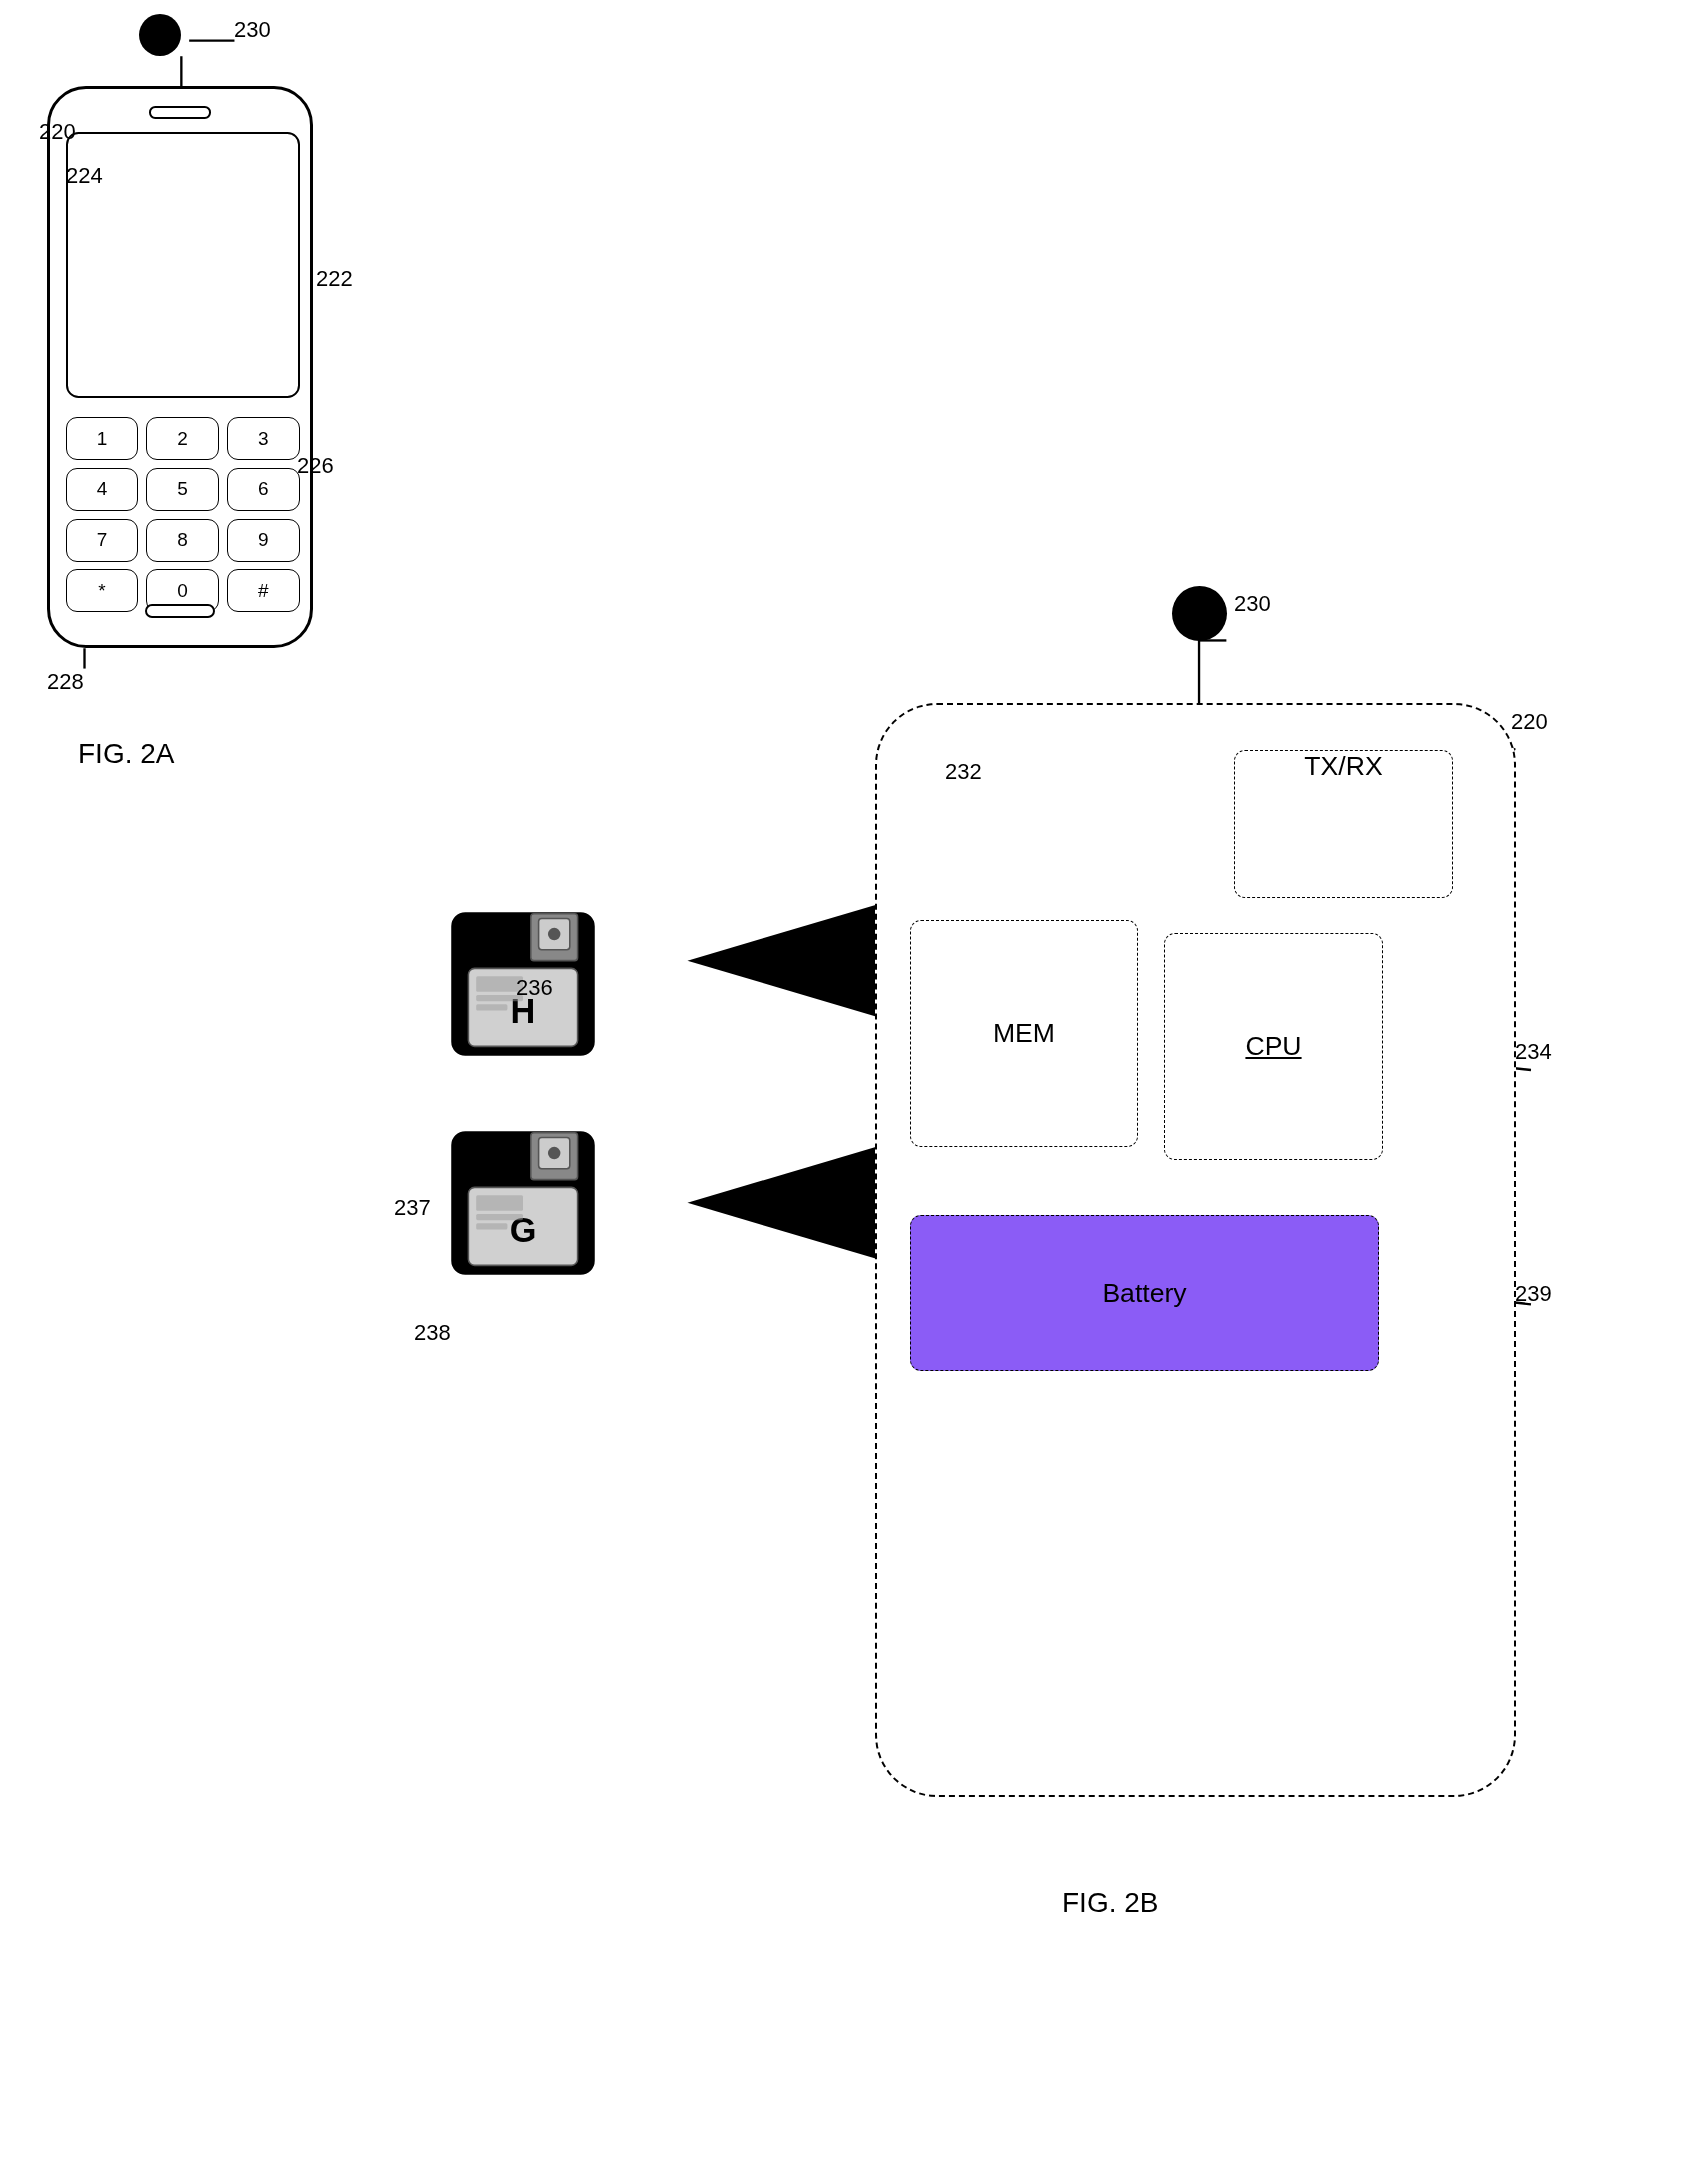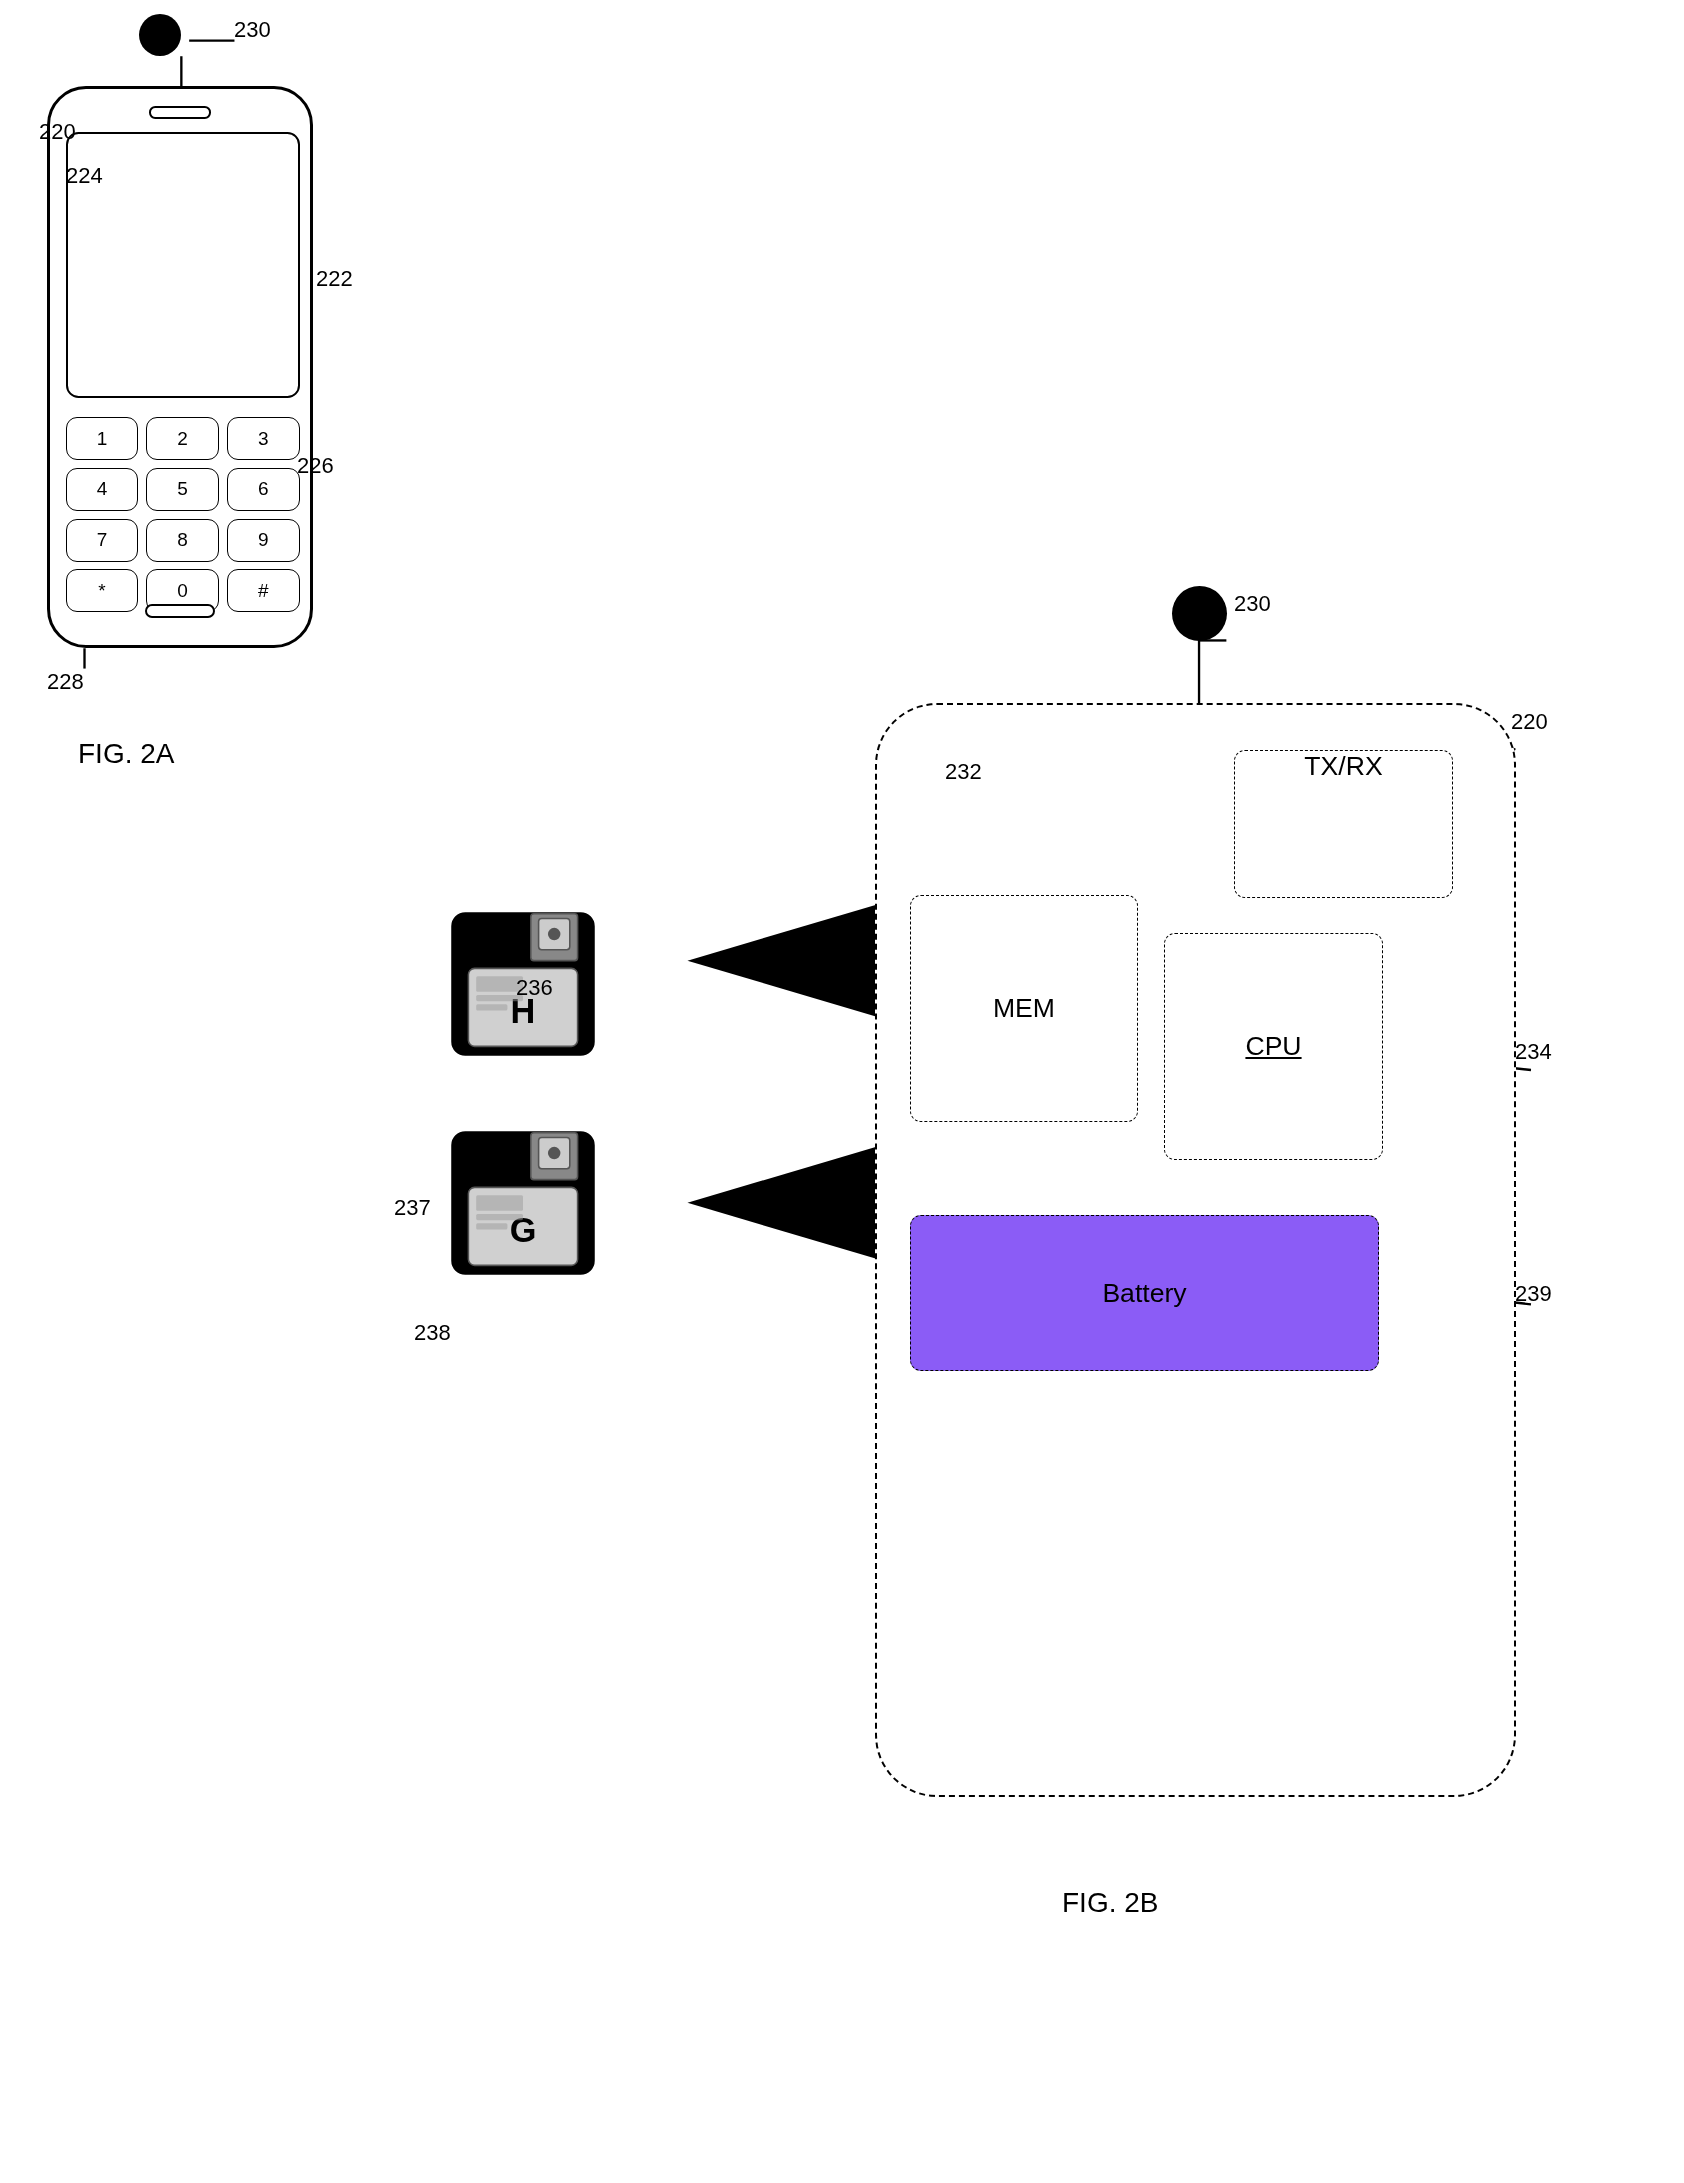--- a/index.html
+++ b/index.html
@@ -144,21 +144,21 @@
       align-items: flex-start;
       justify-content: center;
       font-size: 26.6px;
       font-weight: 400;
       background: #fff;
     }
     
     .mem-box {
       position: absolute;
       left: 910px;
-      top: 895px;
+      top: 920px;
       width: 228px;
       height: 227px;
       border: 1.6px dashed #000;
       border-radius: 11px;
       display: flex;
       align-items: center;
       justify-content: center;
       font-size: 26.6px;
       font-weight: 400;
       background: #fff;

